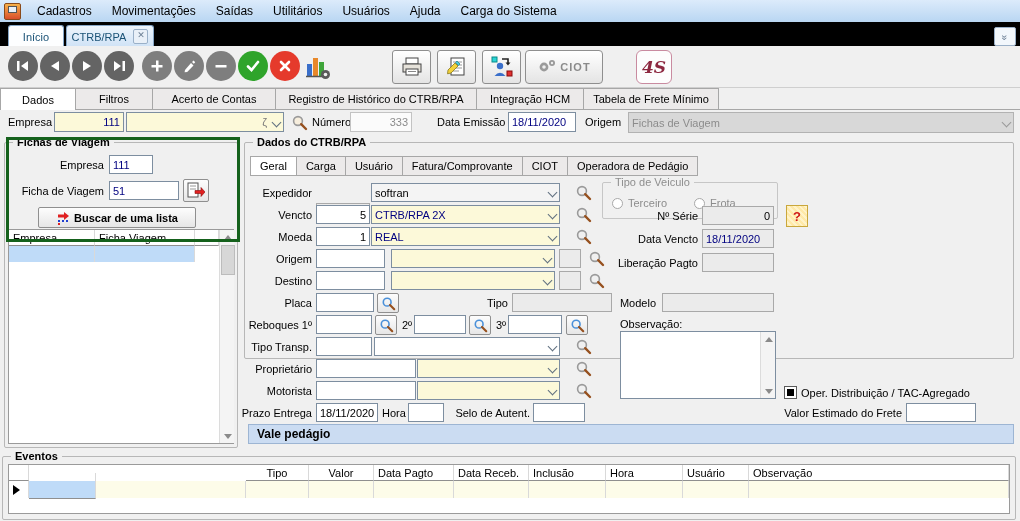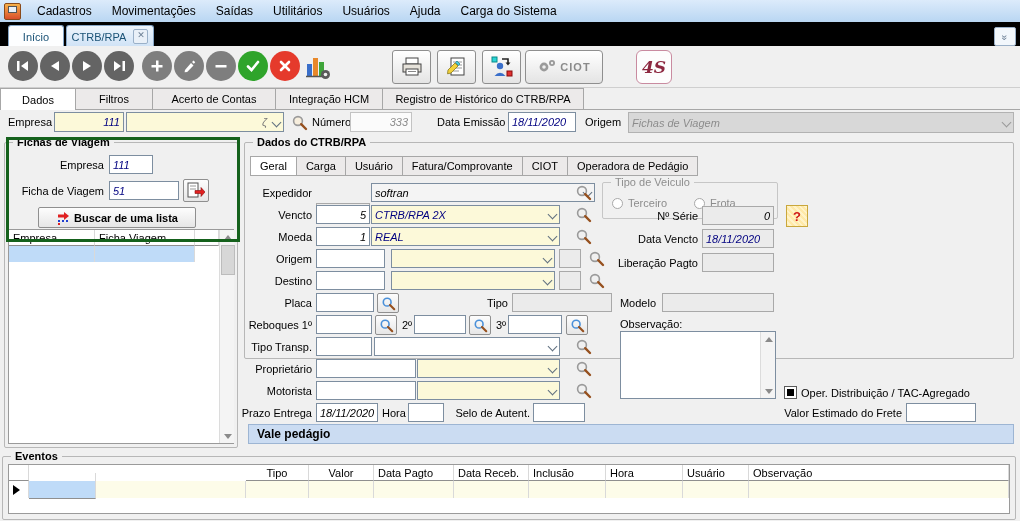--- a/index.html
+++ b/index.html
@@ -39,21 +39,21 @@
   
   .subtabs{position:absolute;left:0;top:88px;width:1020px;height:21px;border-bottom:1px solid #a7a7a7;display:flex;}
   .stab{height:20px;display:flex;align-items:center;justify-content:center;border:1px solid #a7a7a7;border-bottom:none;
     border-left:none;background:#eceaea;padding:0 6px;}
   .stab:first-child{border-left:1px solid #a7a7a7;}
   .stab.active{background:#ffffff;height:21px;font-weight:normal;}
   
   .lbl{position:absolute;white-space:nowrap;}
   .lblr{position:absolute;white-space:nowrap;text-align:right;}
   .inp{position:absolute;height:19px;box-sizing:border-box;background:#fff;border:1px solid #7d8ea0;
-    display:flex;align-items:center;padding:8px 3px;overflow:hidden;font-style:italic;}
+    display:flex;align-items:center;padding:8px 3px;overflow:hidden;}
   .yellow{background:#fcf9d9;}
   .grayf{background:#ebebeb;border-color:#a9a9a9;}
   .softgray{background:#f4f4f4;}
   .right{justify-content:flex-end;}
   .navy{color:#000080;}
   .gtx{color:#8c8c8c;}
   .chev{width:6px;height:6px;border-right:1px solid #5f6f7f;border-bottom:1px solid #5f6f7f;
     transform:rotate(45deg);margin-left:auto;flex:none;}
   .magsvg{position:absolute;width:17px;height:17px;}
   .magbtn{position:absolute;width:22px;height:20px;border:1px solid #8f8f8f;border-radius:2px;
@@ -221,22 +221,23 @@
     </div>
     <div class="sqbtn logobtn" style="left:636px;width:34px;">
       <span class="logotext">4S</span>
     </div>
   </div>
 
   <div class="subtabs">
     <div class="stab active" style="width:62px;">Dados</div>
     <div class="stab" style="width:64px;">Filtros</div>
     <div class="stab" style="width:110px;">Acerto de Contas</div>
+    <div class="stab" style="width:188px;">Registro de Histórico do CTRB/RPA</div>
     <div class="stab" style="width:94px;">Integração HCM</div>
-    <div class="stab" style="width:188px;">Registro de Histórico do CTRB/RPA</div>
+    <div class="stab" style="width:122px;">Tabela de Frete Mínimo</div>
   </div>
 
   <div class="lbl" style="left:8px;top:116px;">Empresa</div>
   <div class="inp yellow right" style="left:54px;top:112px;width:70px;height:20px;">
     <span class="navy">111</span>
     </div>
   <div class="inp yellow" style="left:126px;top:112px;width:158px;height:20px;">
     <span style="margin-left:auto;color:#777;">ζ</span>
     <span class="chev" style="margin-left:6px;"></span>
     </div>
@@ -316,21 +317,21 @@
     <div class="itab">Usuário</div>
     <div class="itab">Fatura/Comprovante</div>
     <div class="itab">CIOT</div>
     <div class="itab">Operadora de Pedágio</div>
   </div>
 
   <div class="lblr" style="right:708px;top:187px;">Expedidor</div>
   <div class="inp grayf right" style="left:316px;top:183px;width:54px;margin-top:20px;">
     <span>999</span>
     </div>
-  <div class="inp softgray" style="left:371px;top:183px;width:224px;gap:8px;">
+  <div class="inp softgray" style="left:371px;top:183px;width:189px;gap:8px;">
     <span>softran</span>
     <span class="chev"></span>
     </div>
   <svg class="magsvg" style="left:575px;top:184px;" viewBox="0 0 17 17">
     <circle cx="7" cy="7" r="4.4" fill="none" stroke="#9a9a9a" stroke-width="1.6"></circle>
       <line x1="10.2" y1="10.2" x2="15" y2="15" stroke="#96501e" stroke-width="2.4" stroke-linecap="round"></line>
     </svg>
 
   <div class="group" style="left:602px;top:182px;width:176px;height:37px;border-color:#c6c6c6;">
     <div class="legend" style="font-weight:normal;color:#8e8e8e;">Tipo de Veiculo</div>

